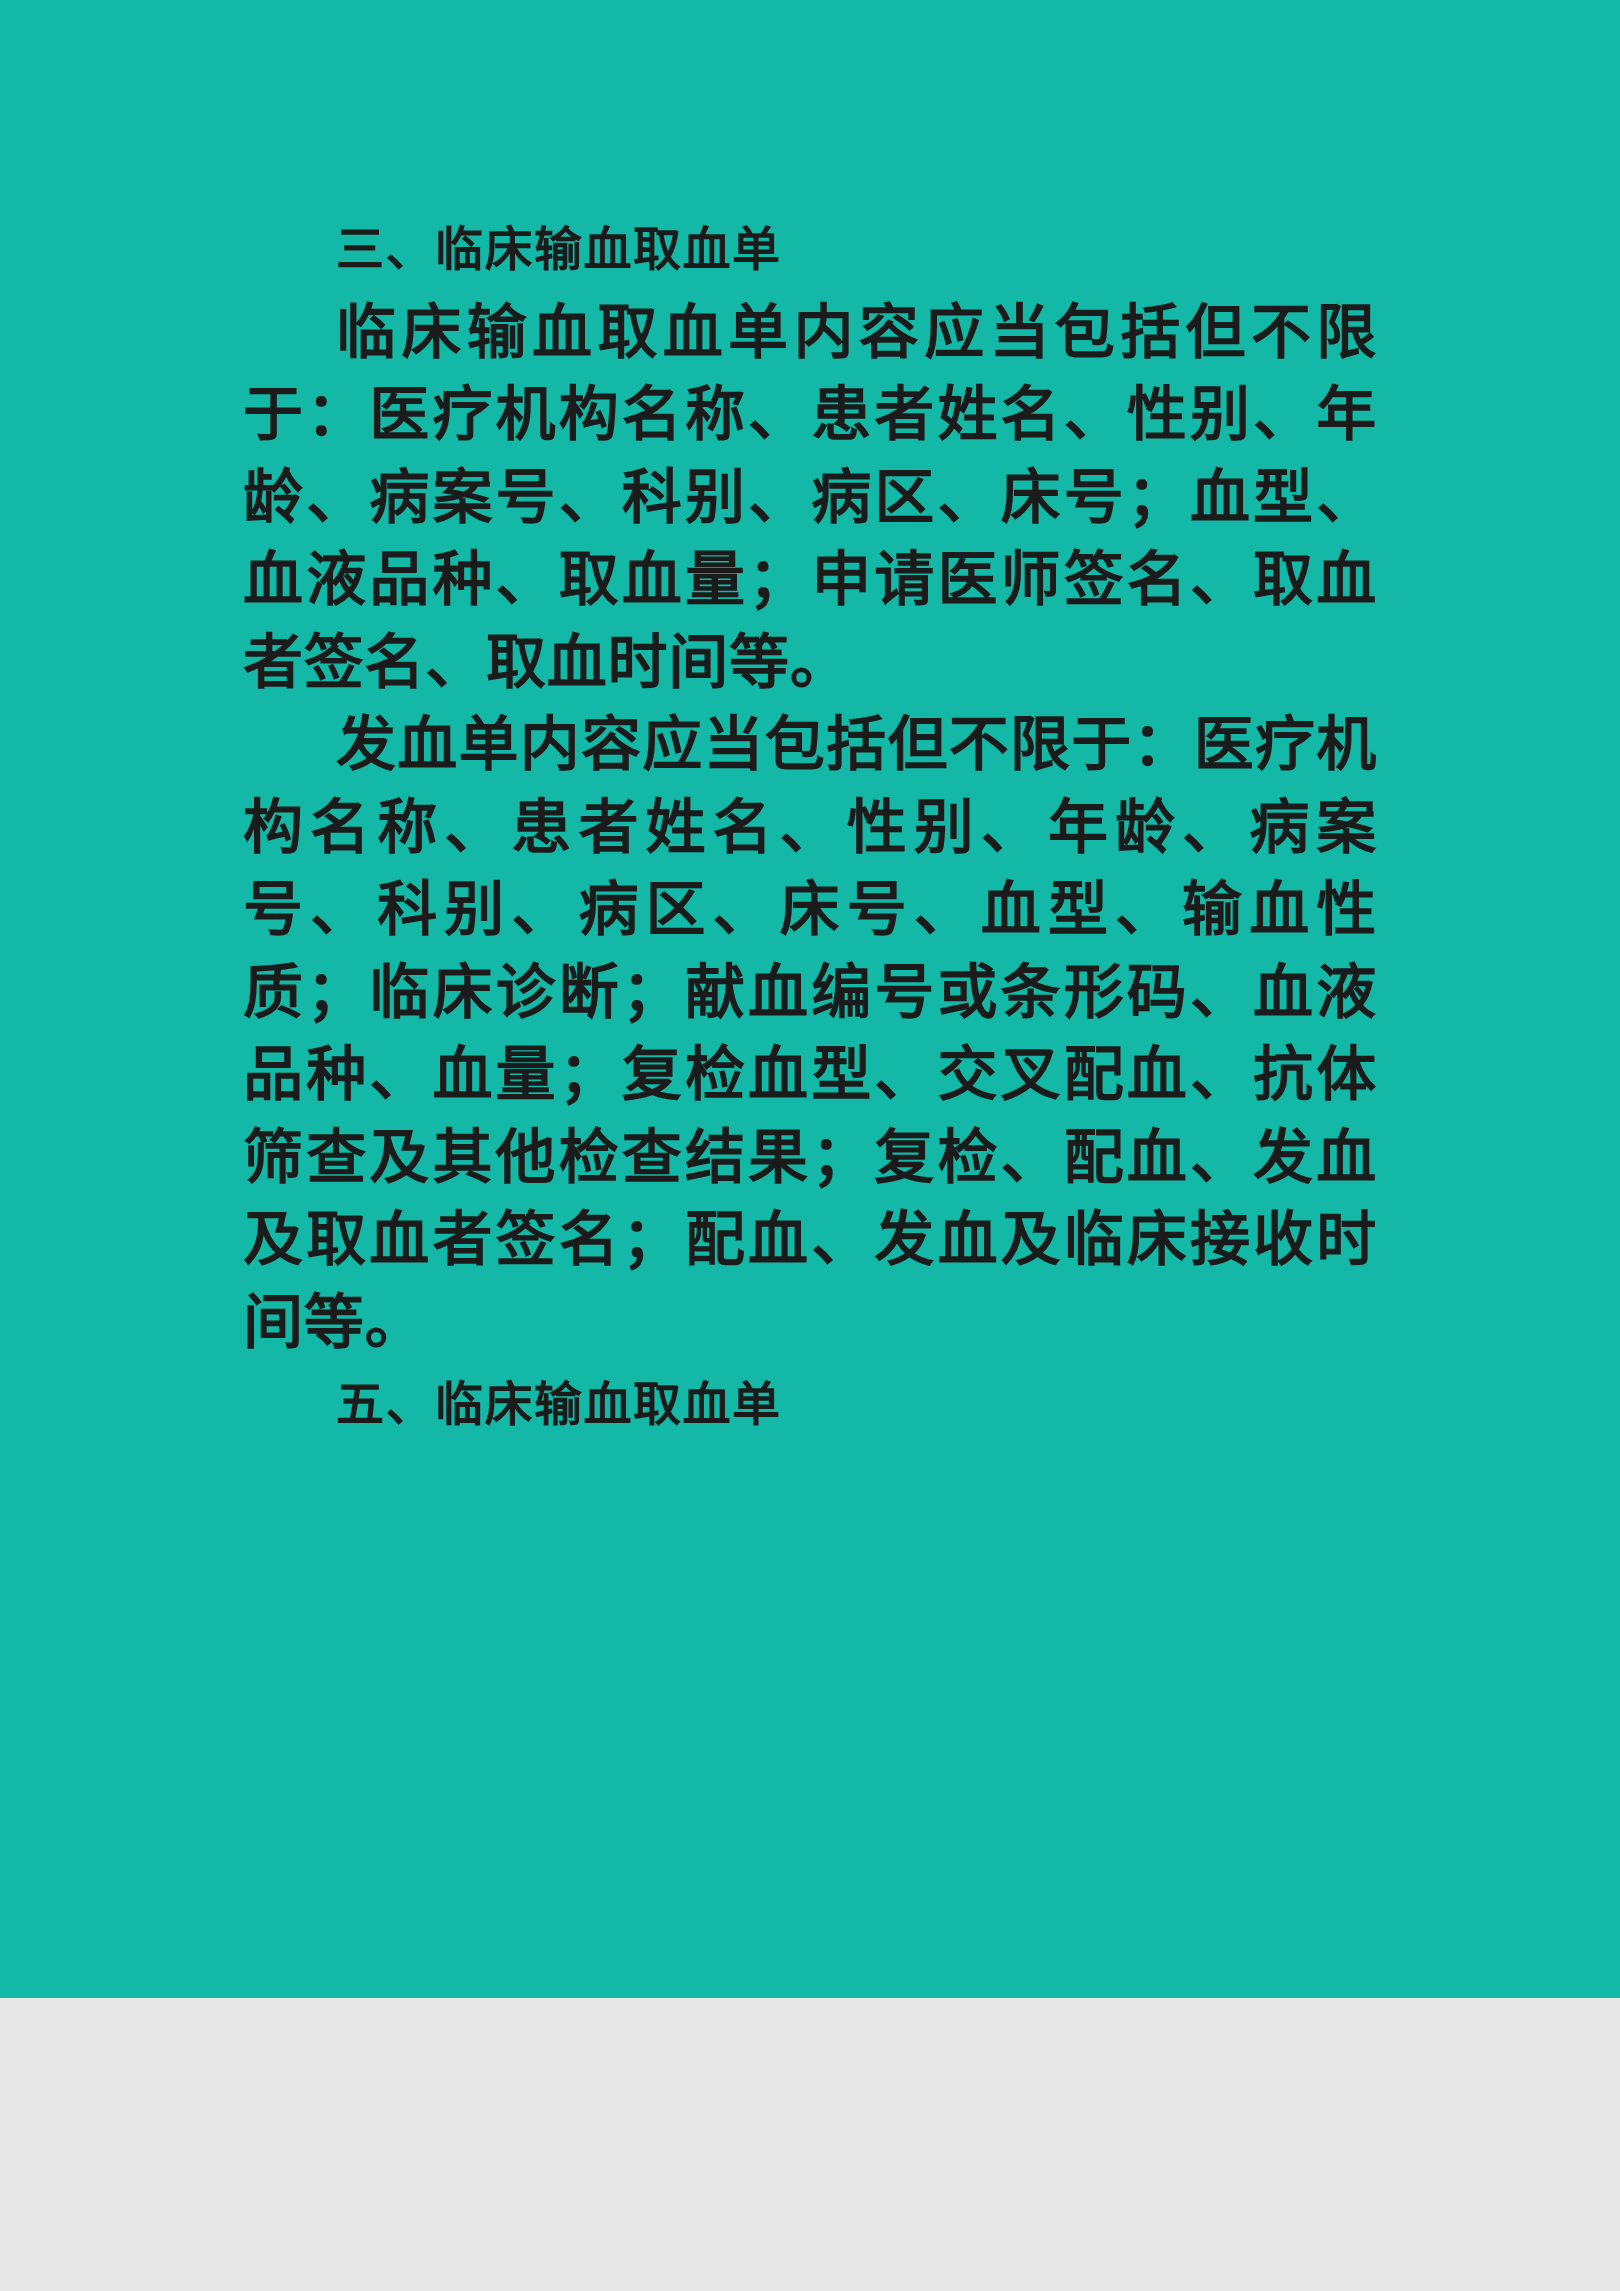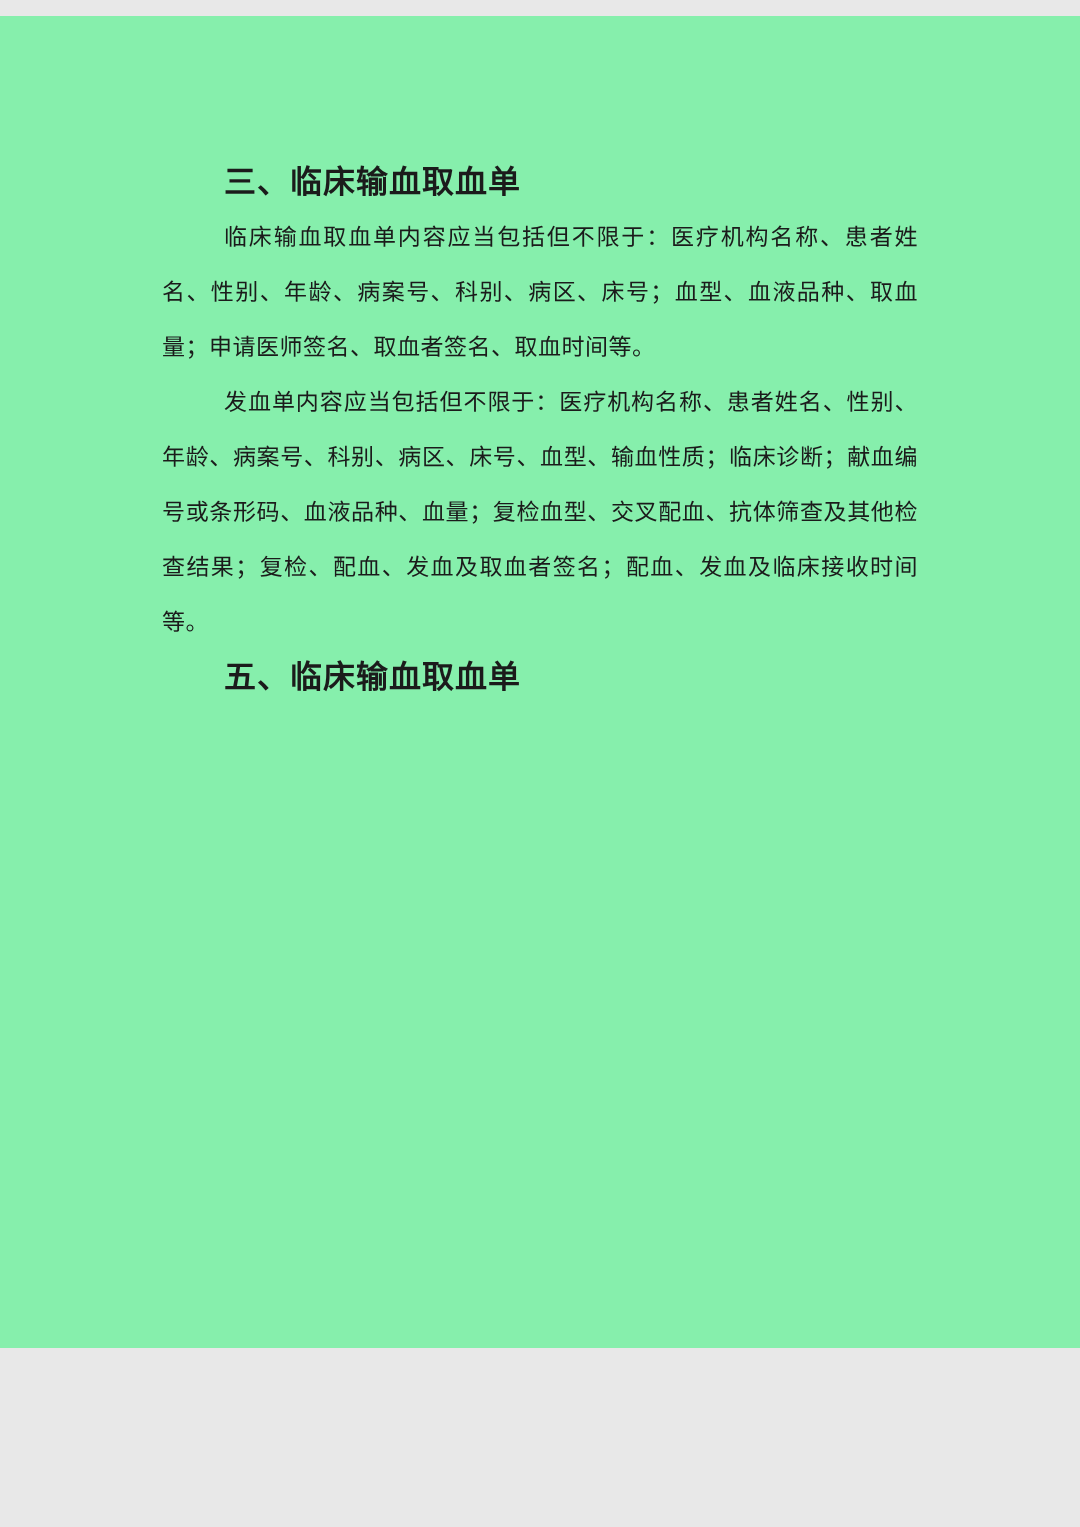--- a/index.html
+++ b/index.html
@@ -5,22 +5,22 @@
 <style>
   html, body {
     margin: 0;
     padding: 0;
     background: #e8e8e8;
   }
   .page {
     position: relative;
     width: 1080px;
     height: 1332px;
-    margin: 16px auto;
-    background: #86efac;
+    margin: 0 auto;
+    background: #14b8a6;
     color: #1b1b1b;
     overflow: hidden;
   }
   .content {
     position: absolute;
     top: 139px;
     left: 162px;
     width: 756px;
   }
   .section-heading {
@@ -32,22 +32,22 @@
     font-size: 32px;
     line-height: 55px;
     letter-spacing: 1px;
     white-space: nowrap;
   }
   .section-body {
     margin: 0;
     padding: 0;
     text-indent: 62px;
     font-family: "Liberation Serif", "DejaVu Serif", serif;
-    font-weight: 400;
-    font-size: 23px;
+    font-weight: 700;
+    font-size: 40px;
     line-height: 55px;
     text-align: justify;
     text-justify: inter-character;
     letter-spacing: 0.5px;
   }
   .page-footer {
     position: absolute;
     top: 1458px;
     left: 0;
     width: 100%;

